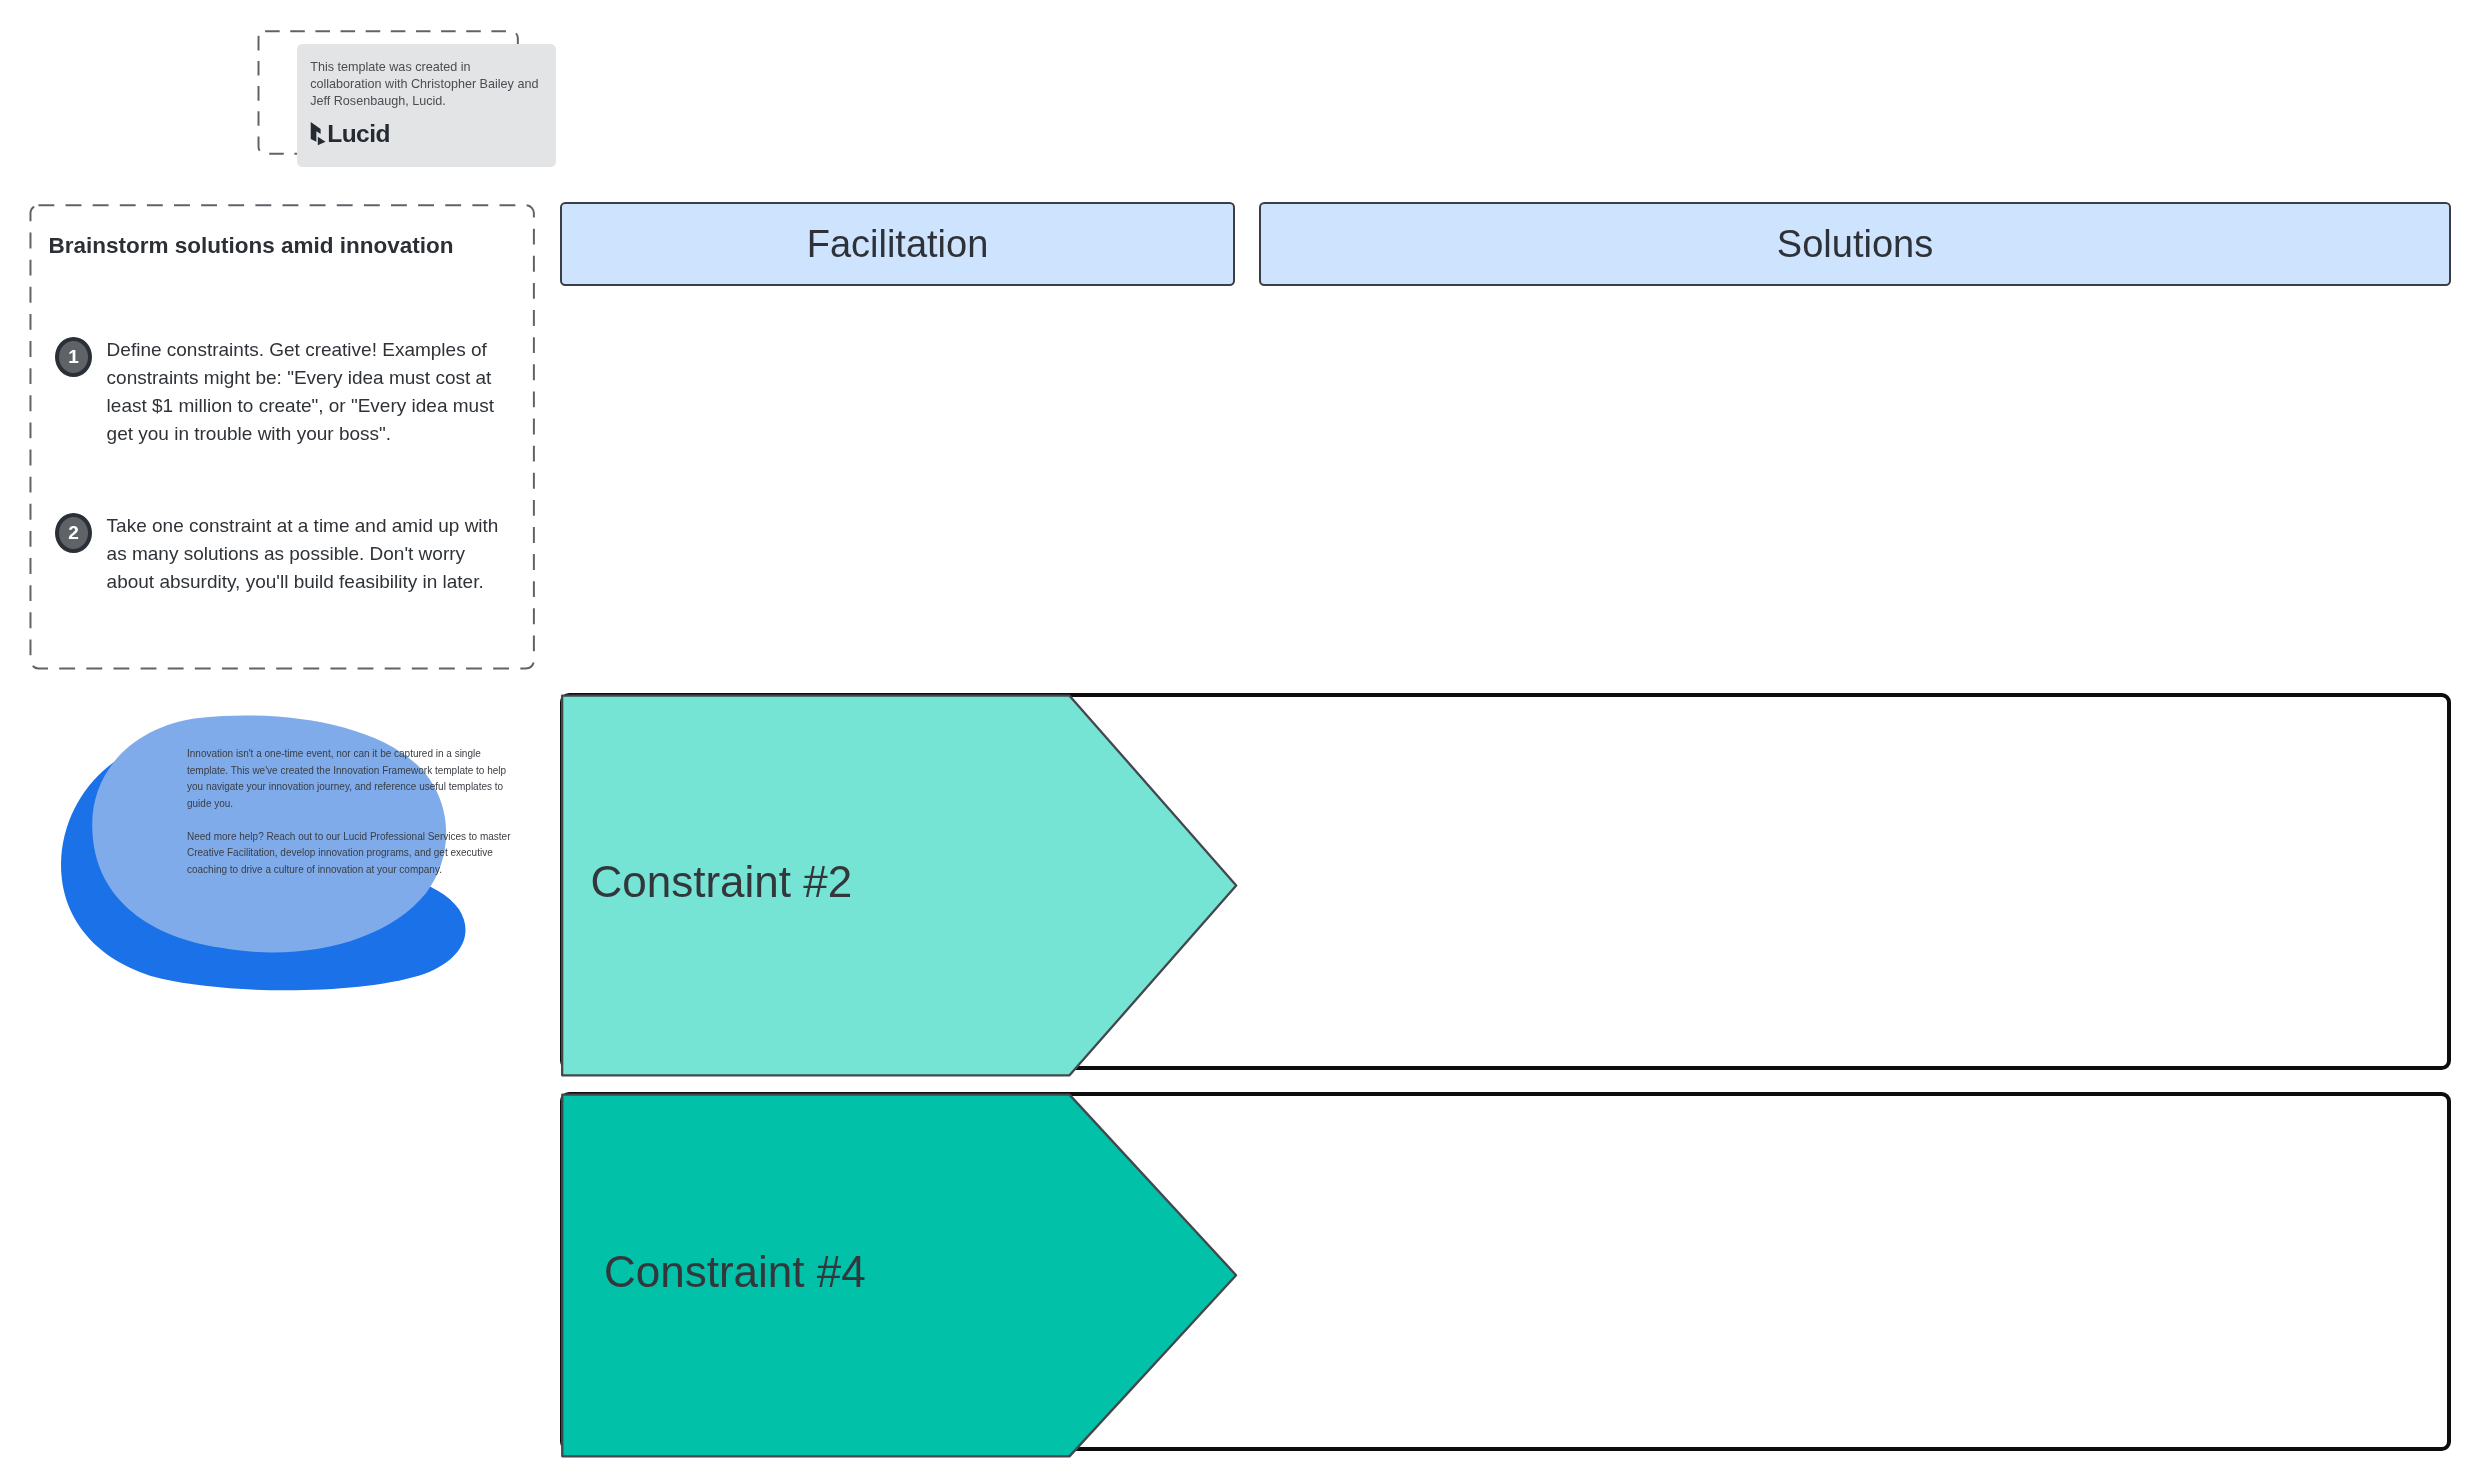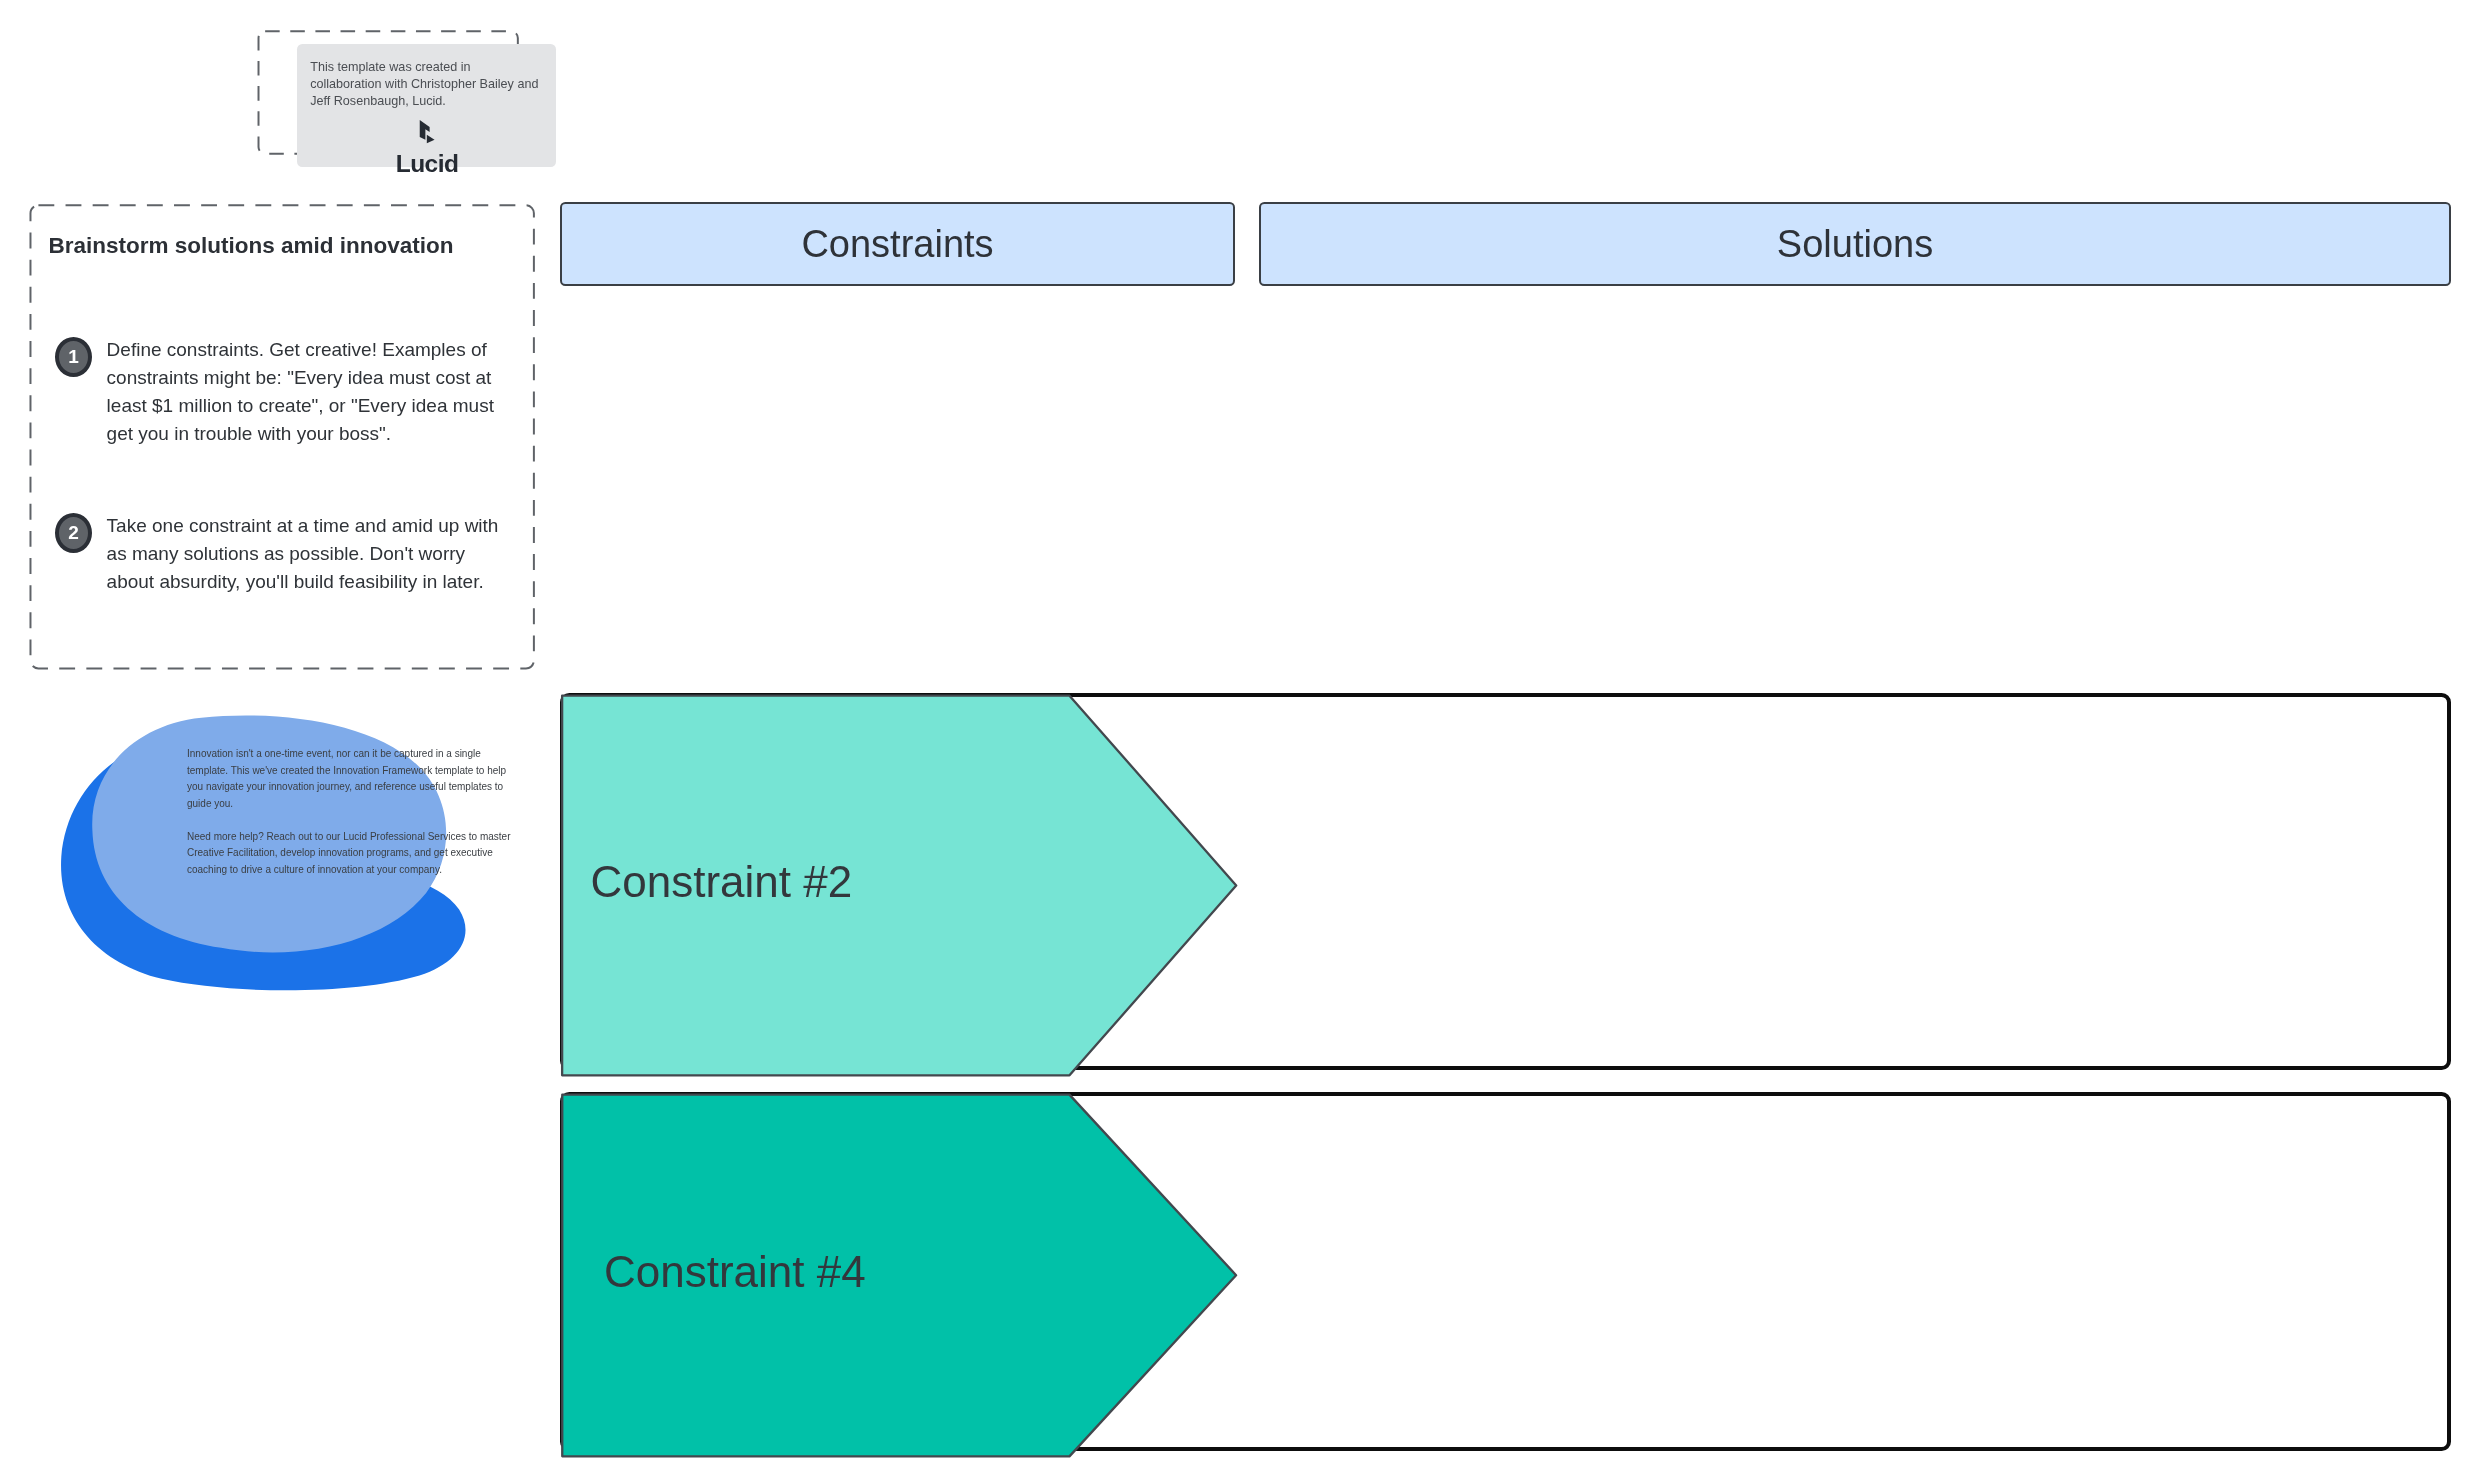--- a/index.html
+++ b/index.html
@@ -14,21 +14,21 @@
 
   
   .attr-dash{position:absolute;left:257px;top:30px;}
   .attr-card{
     position:absolute;left:269px;top:44px;width:259px;height:123px;
     background:#e3e4e6;border-radius:5.3px;box-sizing:border-box;
     padding:14.6px 12px 10.6px 13.2px;
     margin-left:28px;
   }
   .attr-text{font-size:12.6px;line-height:17px;color:#4a4d52;}
-  .logo-row{display:flex;align-items:center;gap:6px;margin-top:10.6px;flex-direction:column;}
+  .logo-row{display:flex;align-items:center;margin-top:10.6px;}
   .wordmark{font-size:24.5px;font-weight:800;color:#262b33;letter-spacing:-0.5px;}
 
   
   .panel-dash{position:absolute;left:28.5px;top:204px;}
   .panel{position:absolute;left:28.5px;top:204px;width:506px;height:466px;box-sizing:border-box;}
   .panel-title{position:absolute;left:20px;top:29px;width:463px;
     font-size:22.5px;font-weight:700;color:#2c3036;}
   .step{position:absolute;left:26.5px;display:flex;align-items:flex-start;}
   .step1{top:132px;}
   .step2{top:308px;}
@@ -127,21 +127,21 @@
   <svg class="blob-svg" width="463" height="304" viewBox="0 0 700 460">
     <path d="M200 60 C110 80 45 150 38 240 C32 330 90 400 190 425 C290 448 480 450 580 420 C640 400 665 360 640 320 C610 275 520 260 470 245 C400 225 370 120 300 80 C265 60 230 52 200 60 Z" fill="#1b72e8"></path>
     <path d="M250 30 C150 40 80 110 85 200 C88 295 160 360 280 378 C400 400 530 370 590 295 C635 235 630 150 575 100 C505 35 360 18 250 30 Z" fill="#7fabea"></path>
   </svg>
   <div class="blob-text">
     <div class="para">Innovation isn't a one-time event, nor can it be captured in a single template. This we've created the Innovation Framework template to help you navigate your innovation journey, and reference useful templates to guide you.</div>
     <div class="para">Need more help? Reach out to our Lucid Professional Services to master Creative Facilitation, develop innovation programs, and get executive coaching to drive a culture of innovation at your company.</div>
   </div>
 
   <div class="col-header header-constraints">
-    <span>Constraints</span>
+    <span>Facilitation</span>
   </div>
   <div class="col-header header-solutions">
     <span>Solutions</span>
   </div>
 
 
   <div class="row row2">
     <svg class="arrow-svg" width="679" height="385" viewBox="0 0 1026 582">
       <polygon points="3,4 770,4 1022,291 770,578 3,578" stroke="#43484e" stroke-width="3.5" stroke-linejoin="round" fill="#76e4d4"></polygon>
     </svg>

